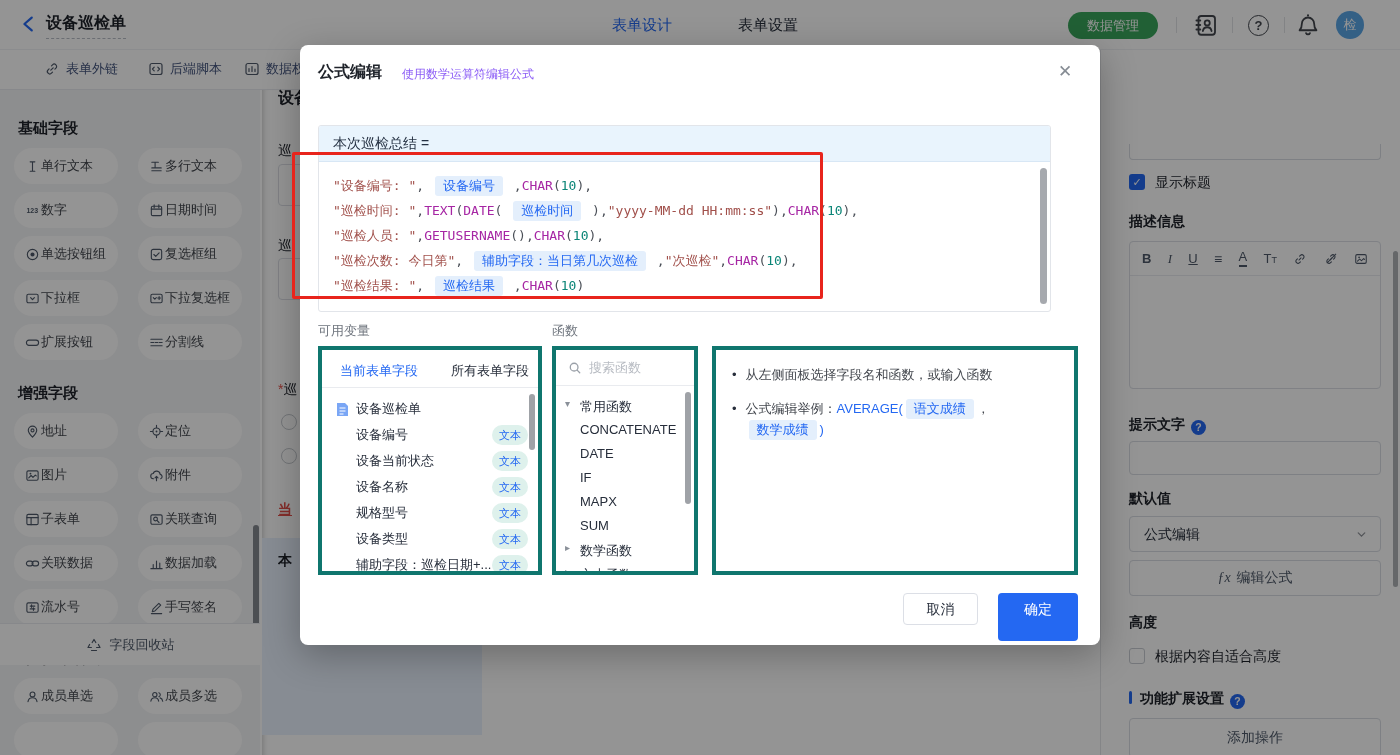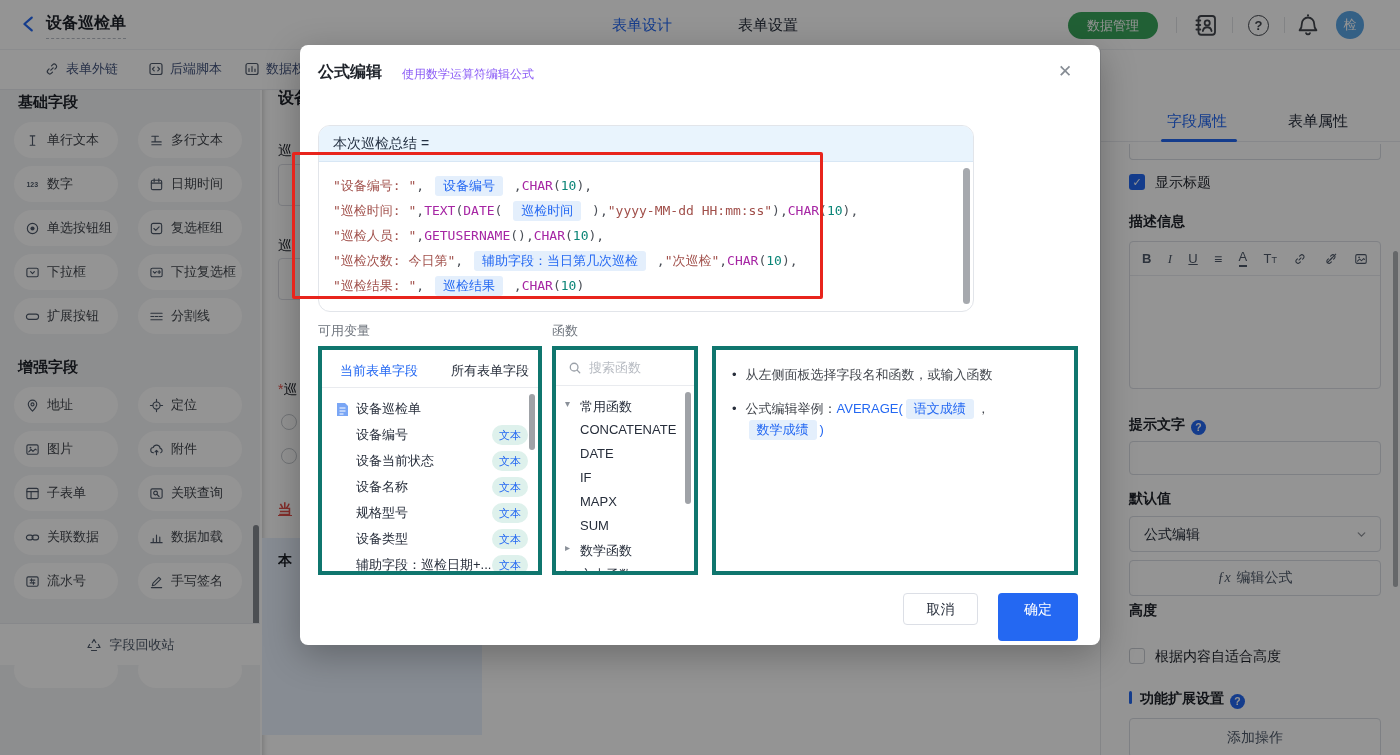--- a/index.html
+++ b/index.html
@@ -25,23 +25,23 @@
   
   #toolbar{position:absolute;left:0;top:50px;width:1400px;height:40px;background:#fff;border-bottom:1px solid #e9ebef}
   .tool-link{position:absolute;top:10px;display:flex;align-items:center;gap:6px;font-size:13px;color:#44557e;cursor:pointer;white-space:nowrap}
   #btn-preview{position:absolute;left:1174px;top:55px;width:70px;height:30px;border-radius:15px;border:1px solid #2468f2;color:#2468f2;background:#fff;font-size:14px;text-align:center;line-height:28px;cursor:pointer}
   #btn-save{position:absolute;left:1256px;top:55px;width:68px;height:30px;border-radius:15px;background:#2468f2;color:#fff;font-size:14px;text-align:center;line-height:30px;cursor:pointer}
   #btn-share{position:absolute;left:1338px;top:55px;width:30px;height:30px;border-radius:50%;border:1px solid #2468f2;background:#fff;color:#2468f2;display:flex;align-items:center;justify-content:center;cursor:pointer}
 
   
   #sidebar{position:absolute;left:0;top:90px;width:260px;height:665px;background:#f3f4f6;overflow:hidden}
   .sb-title{margin:24px 0 10px 18px;font-size:15px;font-weight:700;color:#20242b}
-  .sb-title:first-child{margin-top:3px}
+  .sb-title:first-child{margin-top:29px}
   .sb-grid{display:grid;grid-template-columns:104px 104px;column-gap:20px;row-gap:8px;margin-left:14px}
-  .pill{display:flex;align-items:center;gap:7px;height:36px;background:#fff;border-radius:18px;padding-left:11px;font-size:13px;color:#42464d;cursor:pointer;white-space:nowrap;overflow:hidden}
+  .pill{display:flex;align-items:center;gap:1px;height:36px;background:#fff;border-radius:18px;padding-left:11px;font-size:13px;color:#42464d;cursor:pointer;white-space:nowrap;overflow:hidden}
   #sb-thumb{position:absolute;left:253px;top:525px;width:6px;height:130px;border-radius:3px;background:#84888f}
   #recycle{position:absolute;left:0;top:623px;width:260px;height:42px;background:#fff;border-top:1px solid #e9ebef;display:flex;align-items:center;justify-content:center;gap:8px;font-size:13px;color:#4e5969;cursor:pointer}
 
   
   #canvas{position:absolute;left:262px;top:90px;width:838px;height:665px;background:#fff;box-shadow:inset 7px 0 7px -7px rgba(0,0,0,.28)}
   .cv-label{position:absolute;font-size:14px;color:#1d2129;white-space:nowrap;overflow:hidden}
   .cv-input{position:absolute;height:42px;width:790px;border:1px solid #dcdfe6;border-radius:4px;background:#fff}
   .cv-radio{position:absolute;width:16px;height:16px;border:1px solid #c6cacf;border-radius:50%;background:#fff}
   #cv-selected{position:absolute;left:0;top:448px;width:220px;height:197px;background:#e9f2fd}
 
@@ -62,21 +62,21 @@
   #rich-row{height:34px;border-bottom:1px solid #e9ebef;display:flex;align-items:center;justify-content:space-between;padding:0 12px;color:#4e5969;font-size:13px}
   #rich-row .ric{cursor:pointer;display:inline-flex;align-items:center}
   #props-thumb{position:absolute;left:292px;top:201px;width:5px;height:336px;border-radius:2.5px;background:#aeb1b6}
 
   
   #overlay{position:absolute;left:0;top:0;width:1400px;height:755px;background:rgba(0,0,0,.42);z-index:40}
   #modal{position:absolute;left:300px;top:45px;width:800px;height:600px;background:#fff;border-radius:8px;z-index:60;box-shadow:0 10px 36px rgba(0,0,0,.28)}
   #m-title{position:absolute;left:18px;top:17px;font-size:16px;font-weight:700;color:#20242b}
   #m-subtitle{position:absolute;left:102px;top:21px;font-size:12px;color:#8b5cf6}
   #m-close{position:absolute;left:758px;top:16px;font-size:17px;color:#868c94;cursor:pointer}
-  #f-box{position:absolute;left:18px;top:80px;width:656px;height:187px;border:1px solid #e2e5ea;border-radius:12px;overflow:hidden}
+  #f-box{position:absolute;left:18px;top:80px;width:733px;height:187px;border:1px solid #e2e5ea;border-radius:3px;overflow:hidden}
   #f-head{height:36px;background:#e9f4fd;border-bottom:1px solid #d8e7f5;font-size:14px;color:#243042;line-height:35px;padding-left:14px}
   #f-body{position:relative;height:150px;padding:11px 22px 0 14px;font-family:"DejaVu Sans Mono","Liberation Mono",monospace;font-size:13px;overflow:hidden}
   .fl{line-height:25px;white-space:nowrap}
   .tk-fn{color:#a626a4}
   .tk-s{color:#a1504b}
   .tk-n{color:#0b8577}
   .tk-p{color:#4b5058}
   .chip{display:inline-block;background:#e4effc;color:#2468f2;border-radius:3px;padding:0 8px;line-height:20px;margin:0 3px;font-family:"Liberation Sans","DejaVu Sans",sans-serif}
   #f-thumb{position:absolute;right:3px;top:6px;width:7px;height:136px;border-radius:4px;background:#a6a9ae}
   .panel-label{position:absolute;top:277px;font-size:13px;color:#6f757e}
@@ -359,20 +359,41 @@
           <span class="ic">
             <svg width="15" height="15" viewBox="0 0 16 16" fill="none" stroke="currentColor" stroke-width="1.2" stroke-linecap="round" stroke-linejoin="round">
               <path d="M3.5 12.5l.8-2.8 6.2-6.2 2 2-6.2 6.2-2.8.8z"></path>
               <path d="M2.5 14.5h11"></path>
             </svg>
           </span>
           <span>手写签名</span>
         </div>
       </div>
       <div class="sb-title">部门成员字段</div>
+      <div class="sb-grid">
+        <div class="pill">
+          <span class="ic">
+            <svg width="15" height="15" viewBox="0 0 16 16" fill="none" stroke="currentColor" stroke-width="1.2" stroke-linecap="round" stroke-linejoin="round">
+              <circle cx="8" cy="5.8" r="2.6"></circle>
+              <path d="M3.2 13.5c.4-2.8 2.3-4.2 4.8-4.2s4.4 1.4 4.8 4.2"></path>
+            </svg>
+          </span>
+          <span>成员单选</span>
+        </div>
+        <div class="pill">
+          <span class="ic">
+            <svg width="15" height="15" viewBox="0 0 16 16" fill="none" stroke="currentColor" stroke-width="1.2" stroke-linecap="round" stroke-linejoin="round">
+              <circle cx="6.2" cy="6" r="2.3"></circle>
+              <path d="M2 13c.3-2.4 1.9-3.7 4.2-3.7 2.2 0 3.8 1.3 4.1 3.7"></path>
+              <path d="M10.5 4a2.2 2.2 0 010 4.2M11.8 9.5c1.7.5 2.6 1.7 2.8 3.5"></path>
+            </svg>
+          </span>
+          <span>成员多选</span>
+        </div>
+      </div>
     </div>
   <div class="sb-grid" style="margin-top:8px">
     <div class="pill"></div>
     <div class="pill"></div>
   </div>
 </div>
 <div id="sb-thumb"></div>
 <div id="recycle">
   <span class="ic">
       <svg width="16" height="16" viewBox="0 0 16 16" fill="none" stroke="currentColor" stroke-width="1.2" stroke-linecap="round" stroke-linejoin="round">
@@ -393,25 +414,20 @@
   <div class="cv-radio" style="left:19px;top:324px"></div>
   <div class="cv-radio" style="left:19px;top:358px"></div>
   <div class="cv-label nowrap" style="left:16px;top:411px;width:24px;color:#e4504a;text-decoration:underline;font-weight:700">当</div>
   <div id="cv-selected">
     <div class="cv-label nowrap" style="left:16px;top:14px;width:24px;font-weight:700">本</div>
 
   </div>
 </div>
 
 <div id="props">
-  <div id="props-tabs">
-    <span class="ptab" style="left:66px;color:#2468f2;font-weight:500">字段属性</span>
-    <span class="ptab" style="left:187px;color:#272e3b">表单属性</span>
-    <span id="ptab-underline"></span>
-  </div>
   <div class="pinput" style="top:94px;height:16px;border-top:none;border-radius:0 0 4px 4px"></div>
   <span class="cbox checked" style="left:28px;top:124px">✓</span>
   <span class="clabel" style="left:54px;top:124px">显示标题</span>
   <span class="plabel" style="left:28px;top:163px">描述信息</span>
   <div id="rich-box">
     <div id="rich-row">
         <span class="ric">
           <span style="font-weight:700">B</span>
         </span>
         <span class="ric">
@@ -461,21 +477,21 @@
     <span style="position:absolute;right:12px;top:11px;color:#909399">
       <svg width="13" height="13" viewBox="0 0 16 16" fill="none" stroke="currentColor" stroke-width="1.6" stroke-linecap="round">
           <path d="M4 6l4 4 4-4"></path>
         </svg>
     </span>
   </div>
   <div class="pbtn" style="top:510px">
     <span style="font-style:italic;font-family:'Liberation Serif',serif">ƒx</span>
     <span>编辑公式</span>
   </div>
-  <span class="plabel" style="left:28px;top:552px">高度</span>
+  <span class="plabel" style="left:28px;top:564px">高度</span>
   <span class="cbox empty" style="left:28px;top:598px"></span>
   <span class="clabel" style="left:54px;top:598px">根据内容自适合高度</span>
   <span class="plabel" style="left:28px;top:640px"><span style="display:inline-block;width:3px;height:13px;background:#2468f2;border-radius:2px;margin-right:8px;vertical-align:-1px"></span><span>功能扩展设置</span><span class="qmark">?</span></span>
   <div class="pbtn" style="top:668px;height:40px">
     <span>添加操作</span>
   </div>
   <div id="props-thumb"></div>
 </div>
 
 <div id="overlay"></div>

